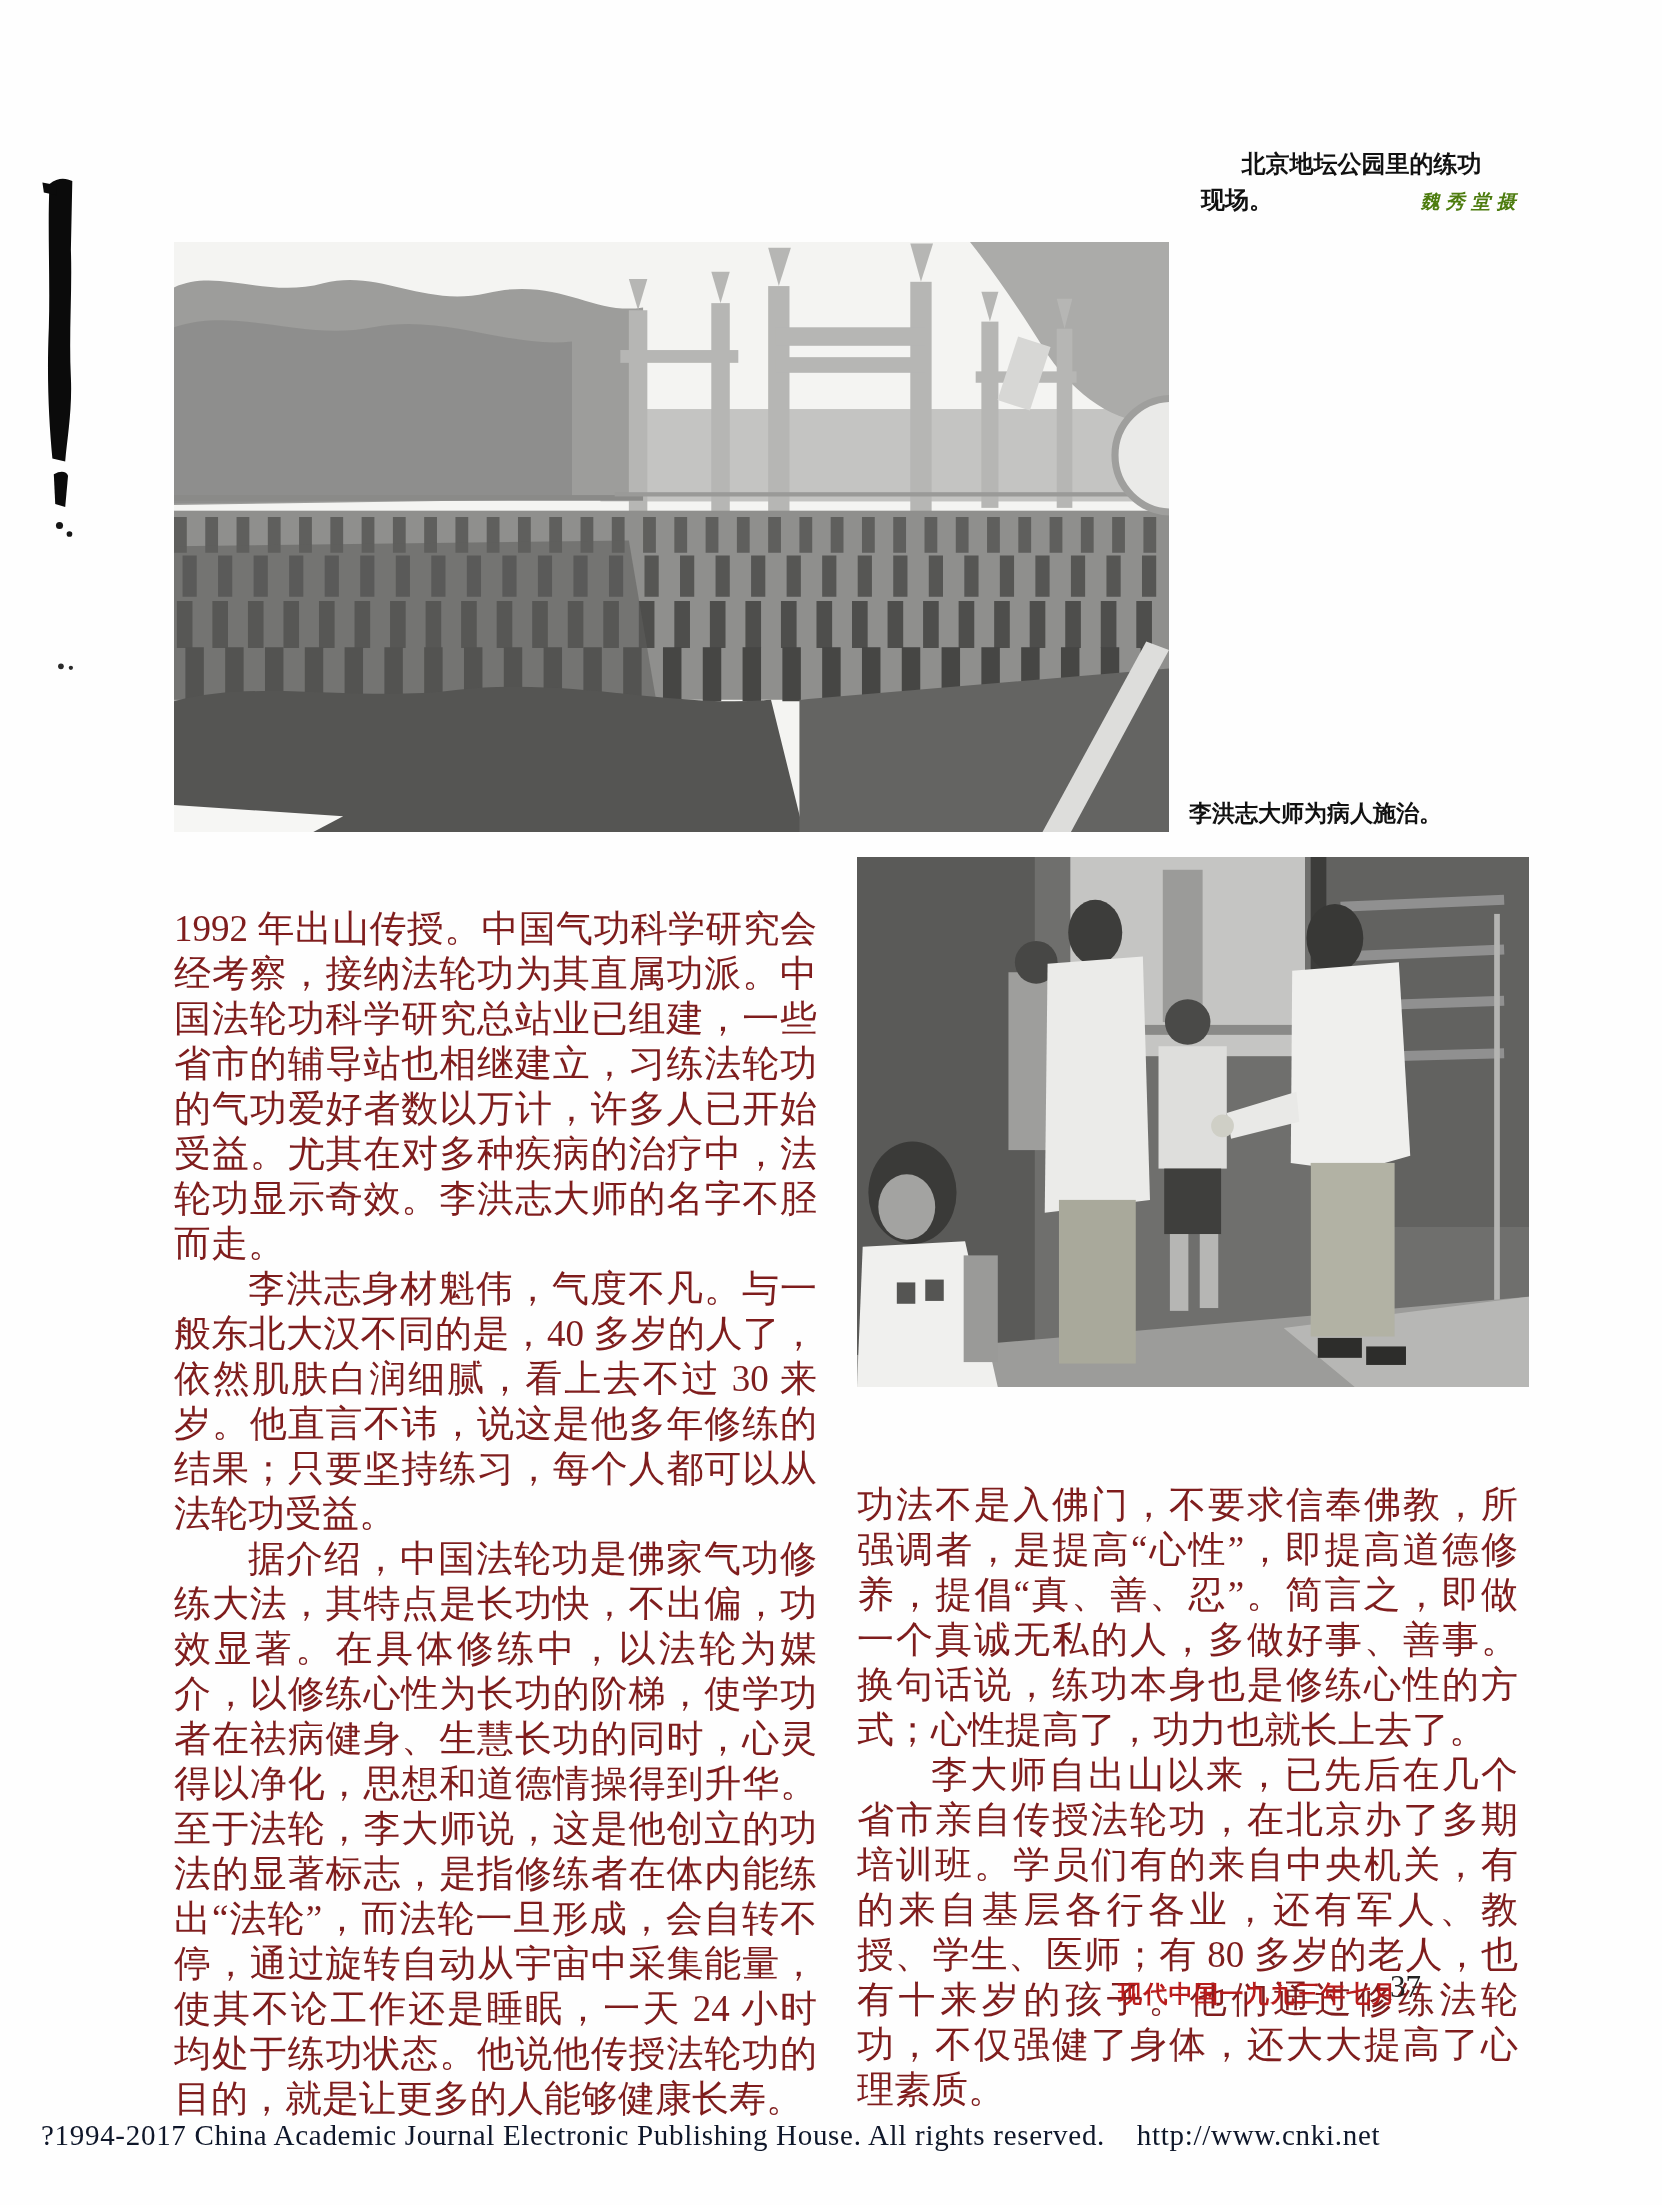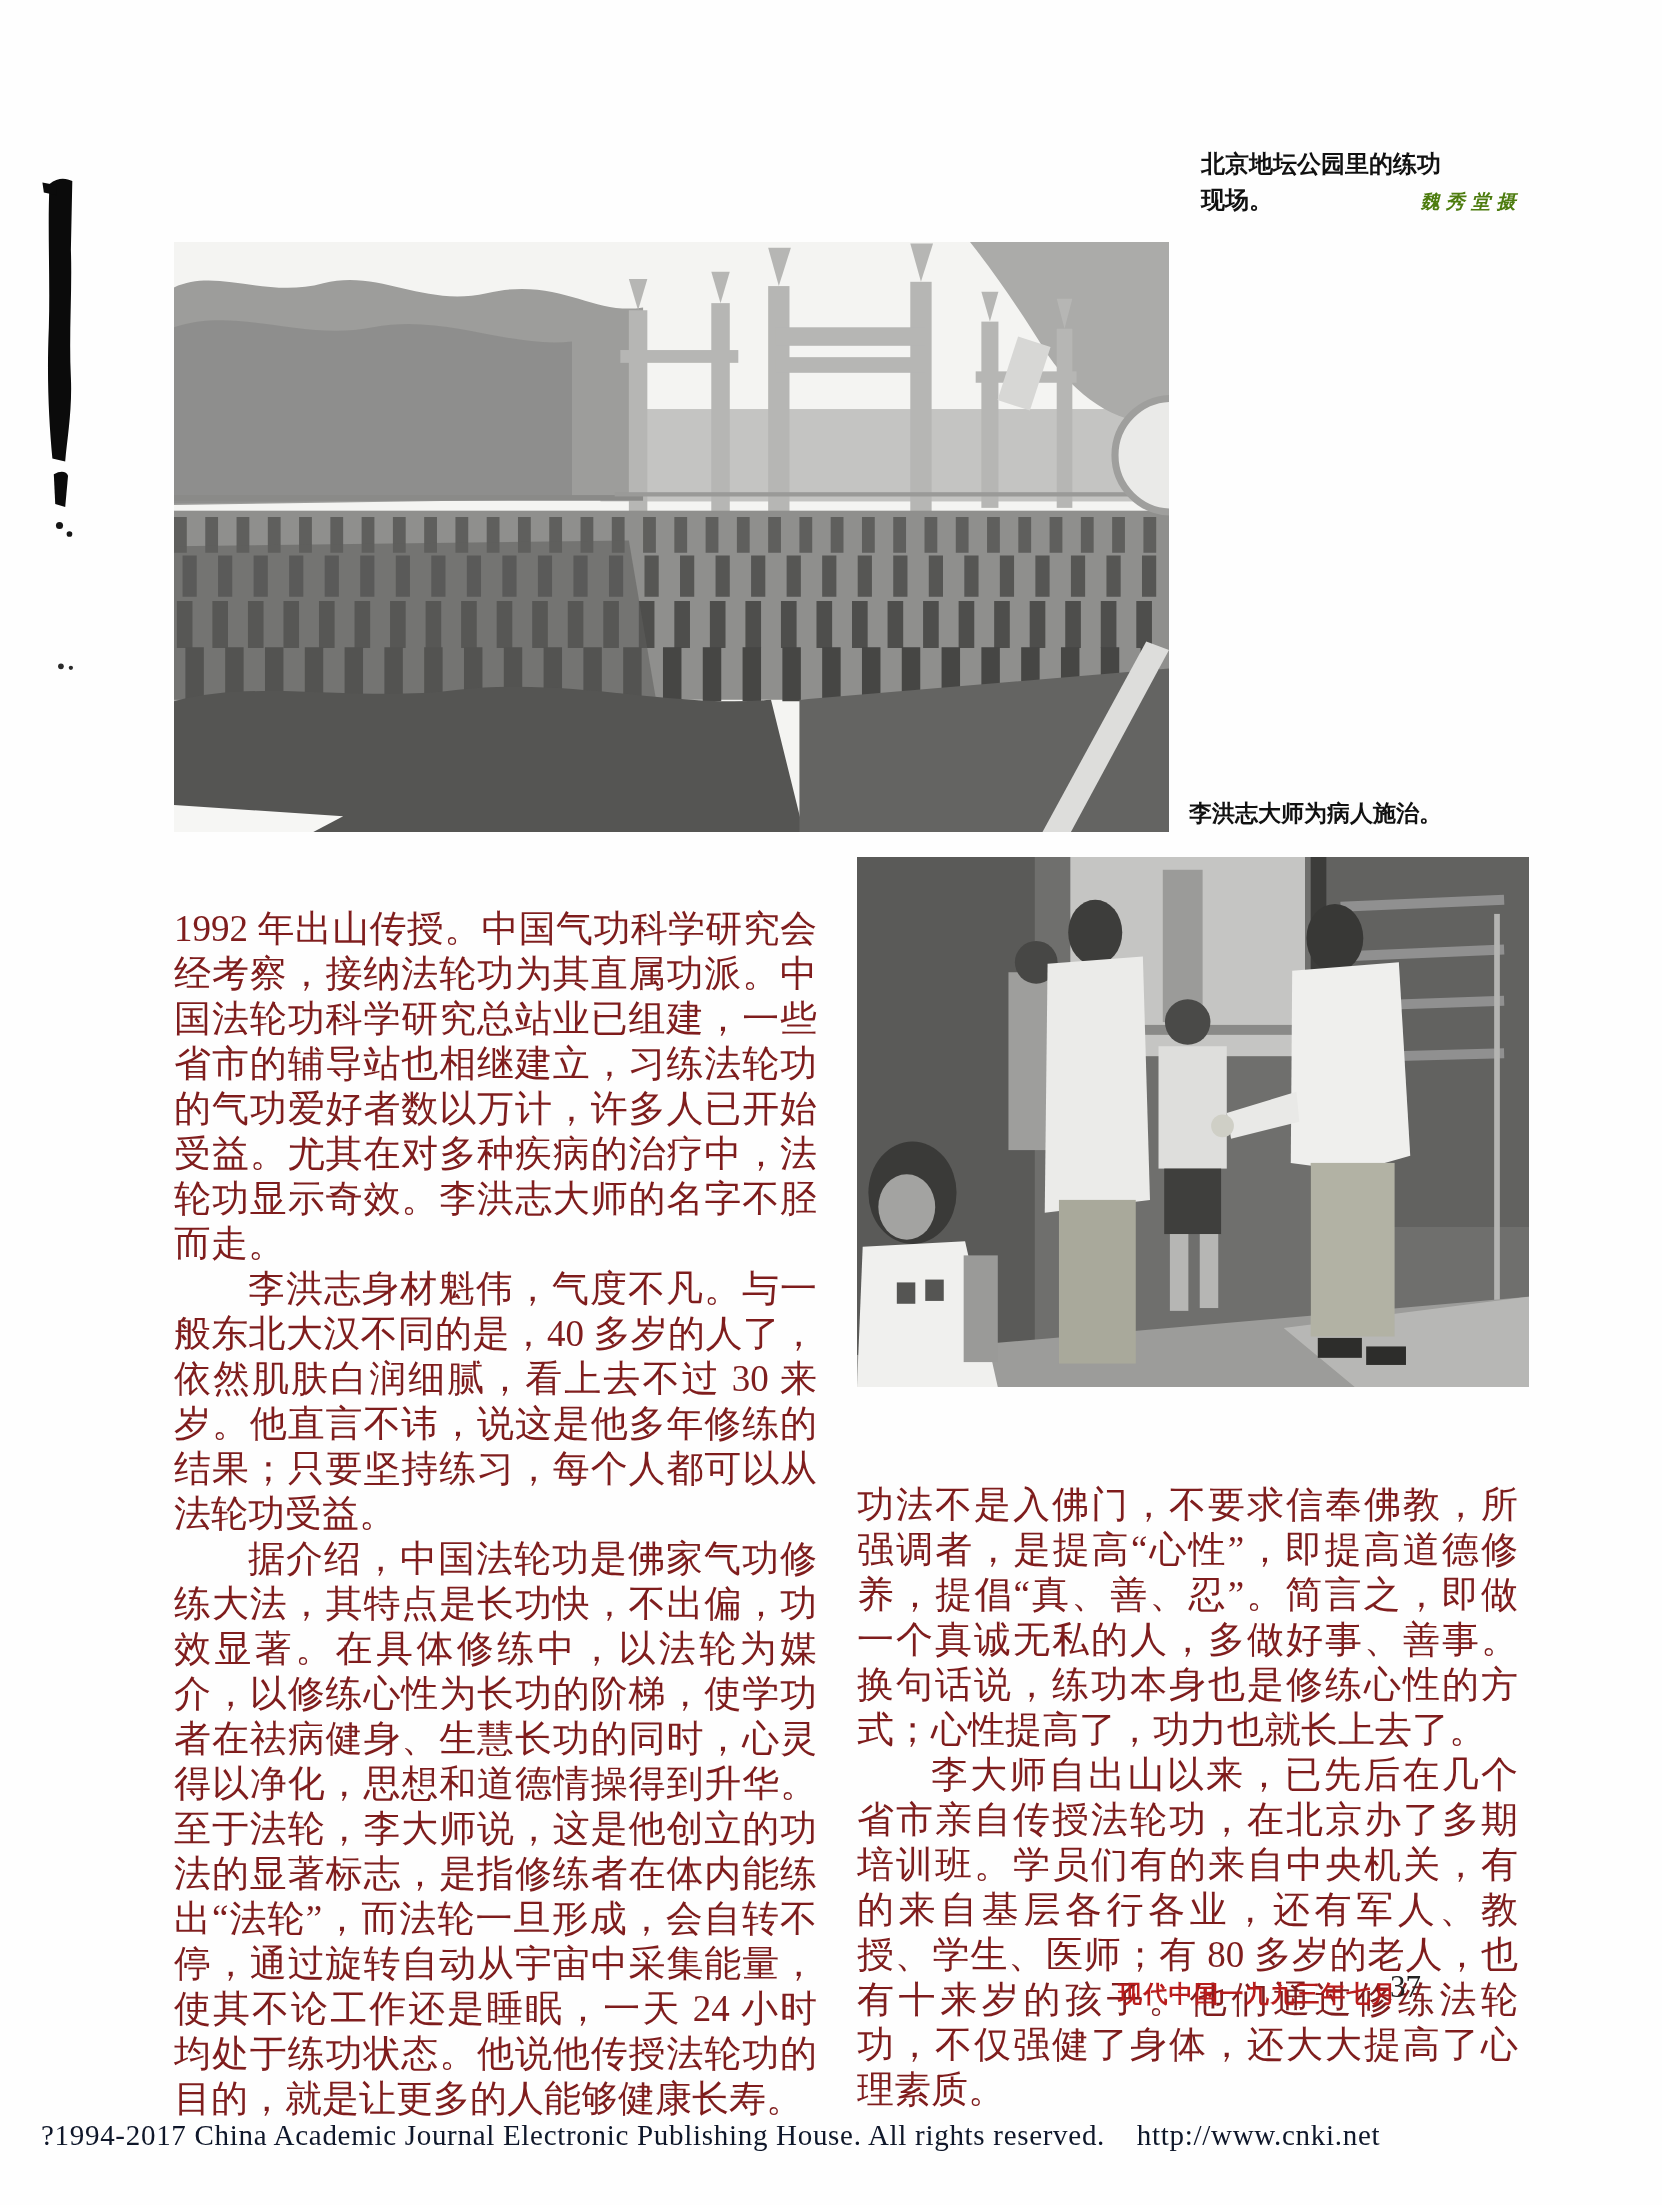--- a/index.html
+++ b/index.html
@@ -109,21 +109,21 @@
     <path d="M880,644 L1400,600 L1400,830 L880,830 Z" fill="#646462"></path>
     <polygon points="1222,830 1262,830 1400,574 1368,562" fill="#dddddb"></polygon>
 
     <rect x="1172" y="138" width="48" height="94" fill="#d7d7d5" transform="rotate(18 1196 185)"></rect>
     <circle cx="1404" cy="300" r="80" fill="#eaeae8" stroke="#9f9f9d" stroke-width="10"></circle>
 
     <polygon points="0,792 238,808 196,830 0,830" fill="#f6f6f4"></polygon>
   </svg>
 </div>
 
-<div class="abs caption" style="left:1201px;top:146px;width:321px;">
+<div class="abs caption" style="left:1201px;top:146px;width:321px;text-align:center;">
   <div>北京地坛公园里的练功</div>
   <div class="caption-row">
     <span>现场。</span>
     <span class="credit">魏秀堂摄</span>
   </div>
 </div>
 
 <div class="abs caption" style="left:1189px;top:795px;width:327px;font-size:23px;">李洪志大师为病人施治。</div>
 
 <div class="photo" style="left:857px;top:857px;width:672px;height:530px;background:#6e6e6c;">

